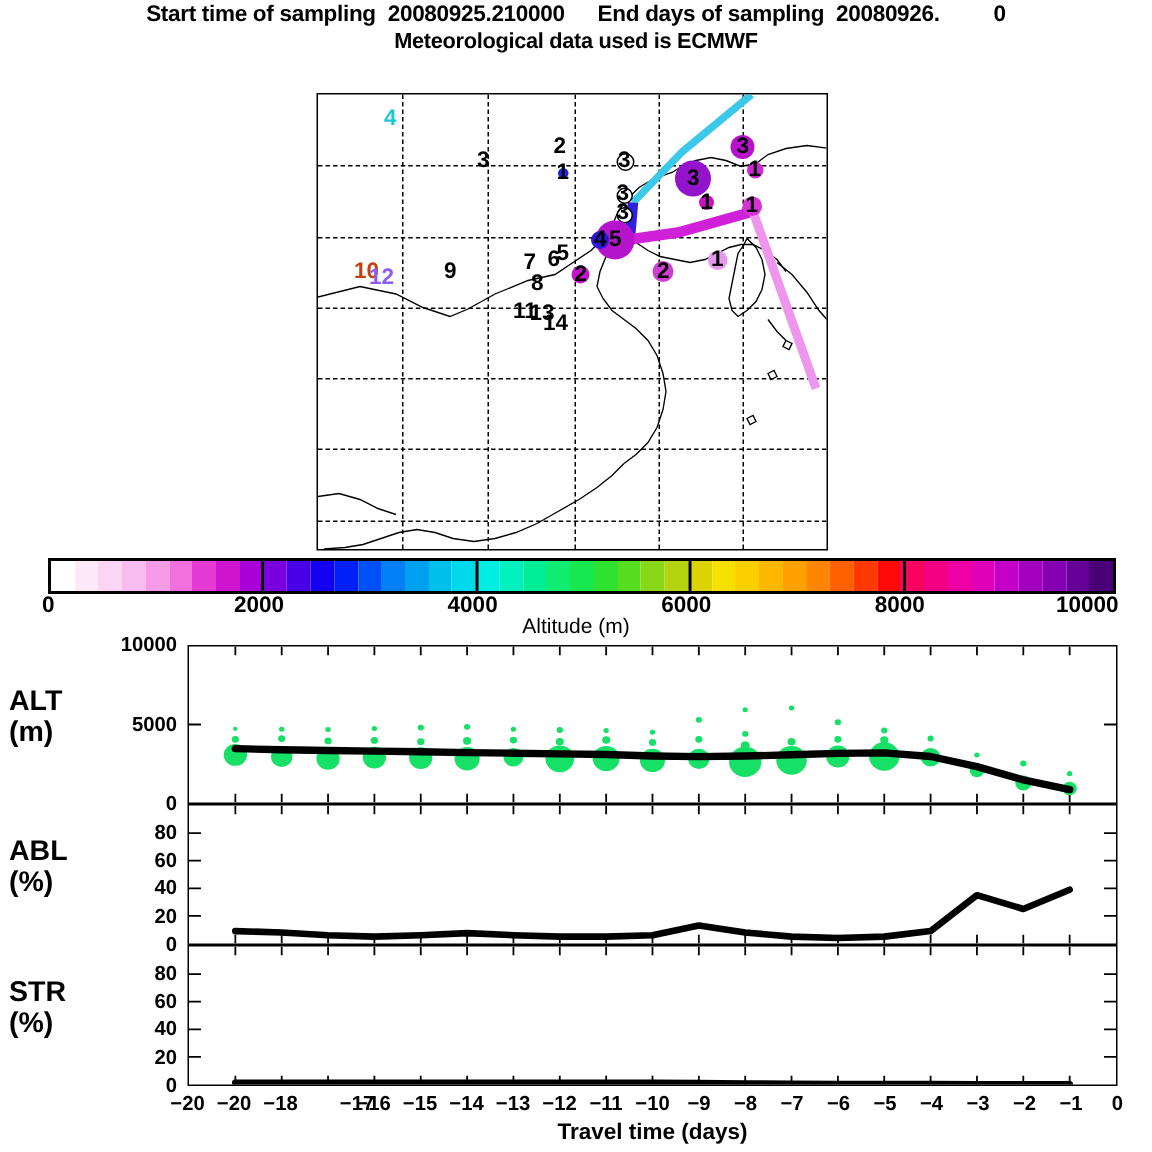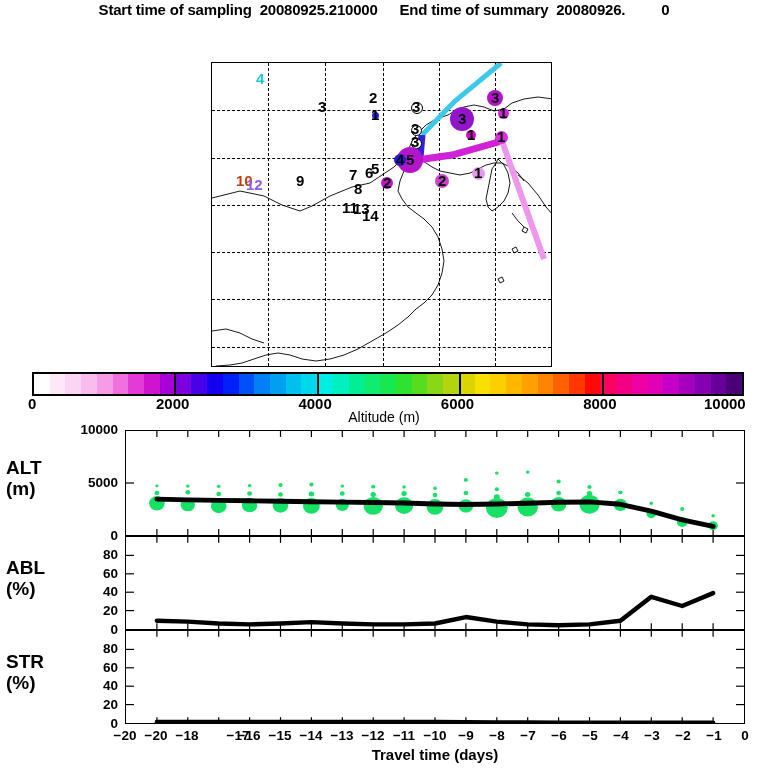--- a/index.html
+++ b/index.html
@@ -92,25 +92,26 @@
   svg{display:block;}
 </style>
 </head>
 <body>
 
 <div id="header" class="abs">
   <div id="title-times">
     <span>Start time of sampling</span>
     <span>&nbsp;</span><span>20080925.210000</span>
     <span class="gap"></span>
-    <span>End time of summary</span>
+    <span>End days of sampling</span>
     <span>&nbsp;</span><span>20080926.</span>
     <span class="gap2"></span>
     <span>0</span>
   </div>
+  <div id="title-met">Meteorological data used is ECMWF</div>
 </div>
 
 <div id="map-frame" class="abs">
   <div id="map-grid">
       <div class="gridline-v" style="left: 56.265px;"></div>
       <div class="gridline-v" style="left: 112.53px;"></div>
       <div class="gridline-v" style="left: 170.5px;"></div>
       <div class="gridline-v" style="left: 226.765px;"></div>
       <div class="gridline-v" style="left: 283.03px;"></div>
       <div class="gridline-h" style="top: 47.275px;"></div>

